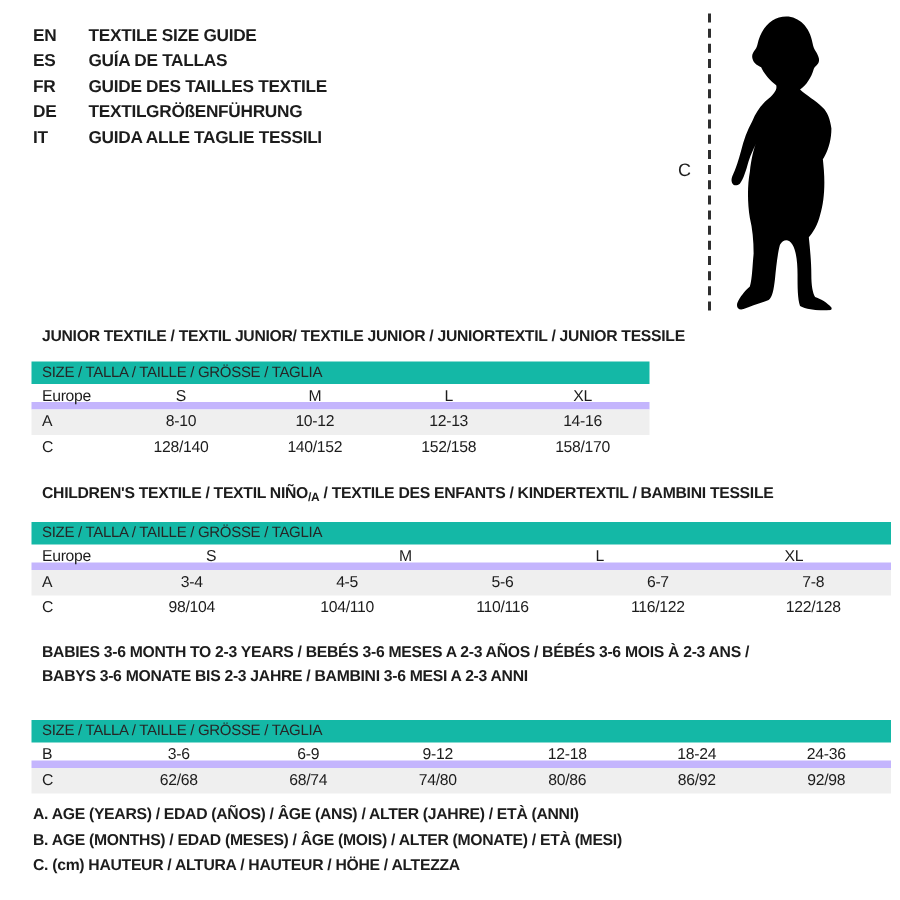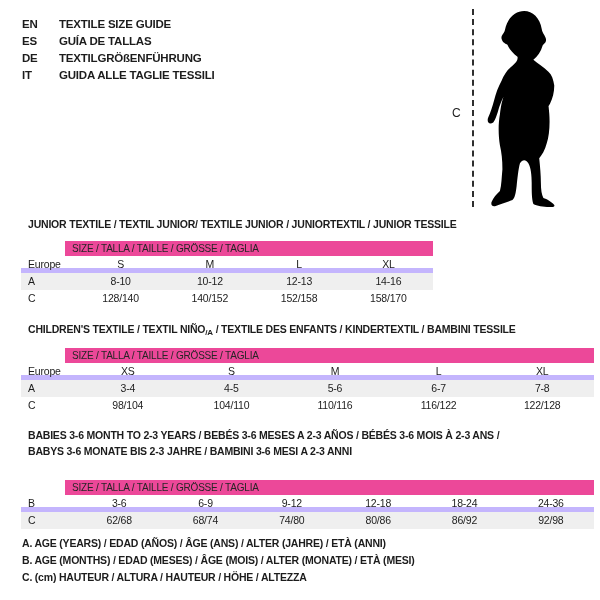--- a/index.html
+++ b/index.html
@@ -33,22 +33,22 @@
   .tbl-title {
     font-size:10.5px; font-weight:bold; line-height:14px; height:14px;
     padding-left:7px; white-space:nowrap;
   }
   .tbl-title.two-line { height:32px; line-height:16px; }
   .tbl-title .sub { font-size:8px; vertical-align:-2px; }
   .t1 .tbl-title { margin-bottom:10px; }
   .t2 .tbl-title { margin-bottom:12px; }
   .t3 .tbl-title { margin-bottom:21px; }
   .tbl-header {
-    background:#ec4899; height:15px; line-height:15px;
-    font-size:10px; color:#262626; padding-left:7px;margin-left:44px;
+    background:#14b8a6; height:15px; line-height:15px;
+    font-size:10px; color:#262626; padding-left:7px;
   }
   .tbl-row { display:flex; height:17px; line-height:17px; font-size:10.5px; }
   .tbl-row .lbl { width:55px; padding-left:7px; }
   .tbl-row .cell { flex:1; text-align:center; }
   .tbl-row.divided { border-bottom:5px solid #c4b5fd; }
   .tbl-row.shaded { background:#efefef; }
 
   
   .notes { position:absolute; left:22px; top:535px; }
   .note-line { height:17px; line-height:17px; font-size:10.5px; font-weight:bold; white-space:nowrap; }
@@ -57,20 +57,24 @@
 <body>
 
 <div class="lang-list">
   <div class="lang-row">
     <span class="lang-code">EN</span>
     <span class="lang-label">TEXTILE SIZE GUIDE</span>
   </div>
   <div class="lang-row">
     <span class="lang-code">ES</span>
     <span class="lang-label">GUÍA DE TALLAS</span>
+  </div>
+  <div class="lang-row">
+    <span class="lang-code">FR</span>
+    <span class="lang-label">GUIDE DES TAILLES TEXTILE</span>
   </div>
   <div class="lang-row">
     <span class="lang-code">DE</span>
     <span class="lang-label">TEXTILGRÖßENFÜHRUNG</span>
   </div>
   <div class="lang-row">
     <span class="lang-code">IT</span>
     <span class="lang-label">GUIDA ALLE TAGLIE TESSILI</span>
   </div>
 </div>
@@ -120,21 +124,20 @@
     <div class="cell">152/158</div>
     <div class="cell">158/170</div>
   </div>
 </div>
 
 <div class="size-table t2" style="top:322px; width:573px;">
   <div class="tbl-title"><span>CHILDREN'S TEXTILE / TEXTIL NIÑO</span><span class="sub">/A</span><span> / TEXTILE DES ENFANTS / KINDERTEXTIL / BAMBINI TESSILE</span></div>
   <div class="tbl-header">SIZE / TALLA / TAILLE / GRÖSSE / TAGLIA</div>
   <div class="tbl-row divided">
     <div class="lbl">Europe</div>
-    <div class="cell">XS</div>
     <div class="cell">S</div>
     <div class="cell">M</div>
     <div class="cell">L</div>
     <div class="cell">XL</div>
   </div>
   <div class="tbl-row shaded">
     <div class="lbl">A</div>
     <div class="cell">3-4</div>
     <div class="cell">4-5</div>
     <div class="cell">5-6</div>

